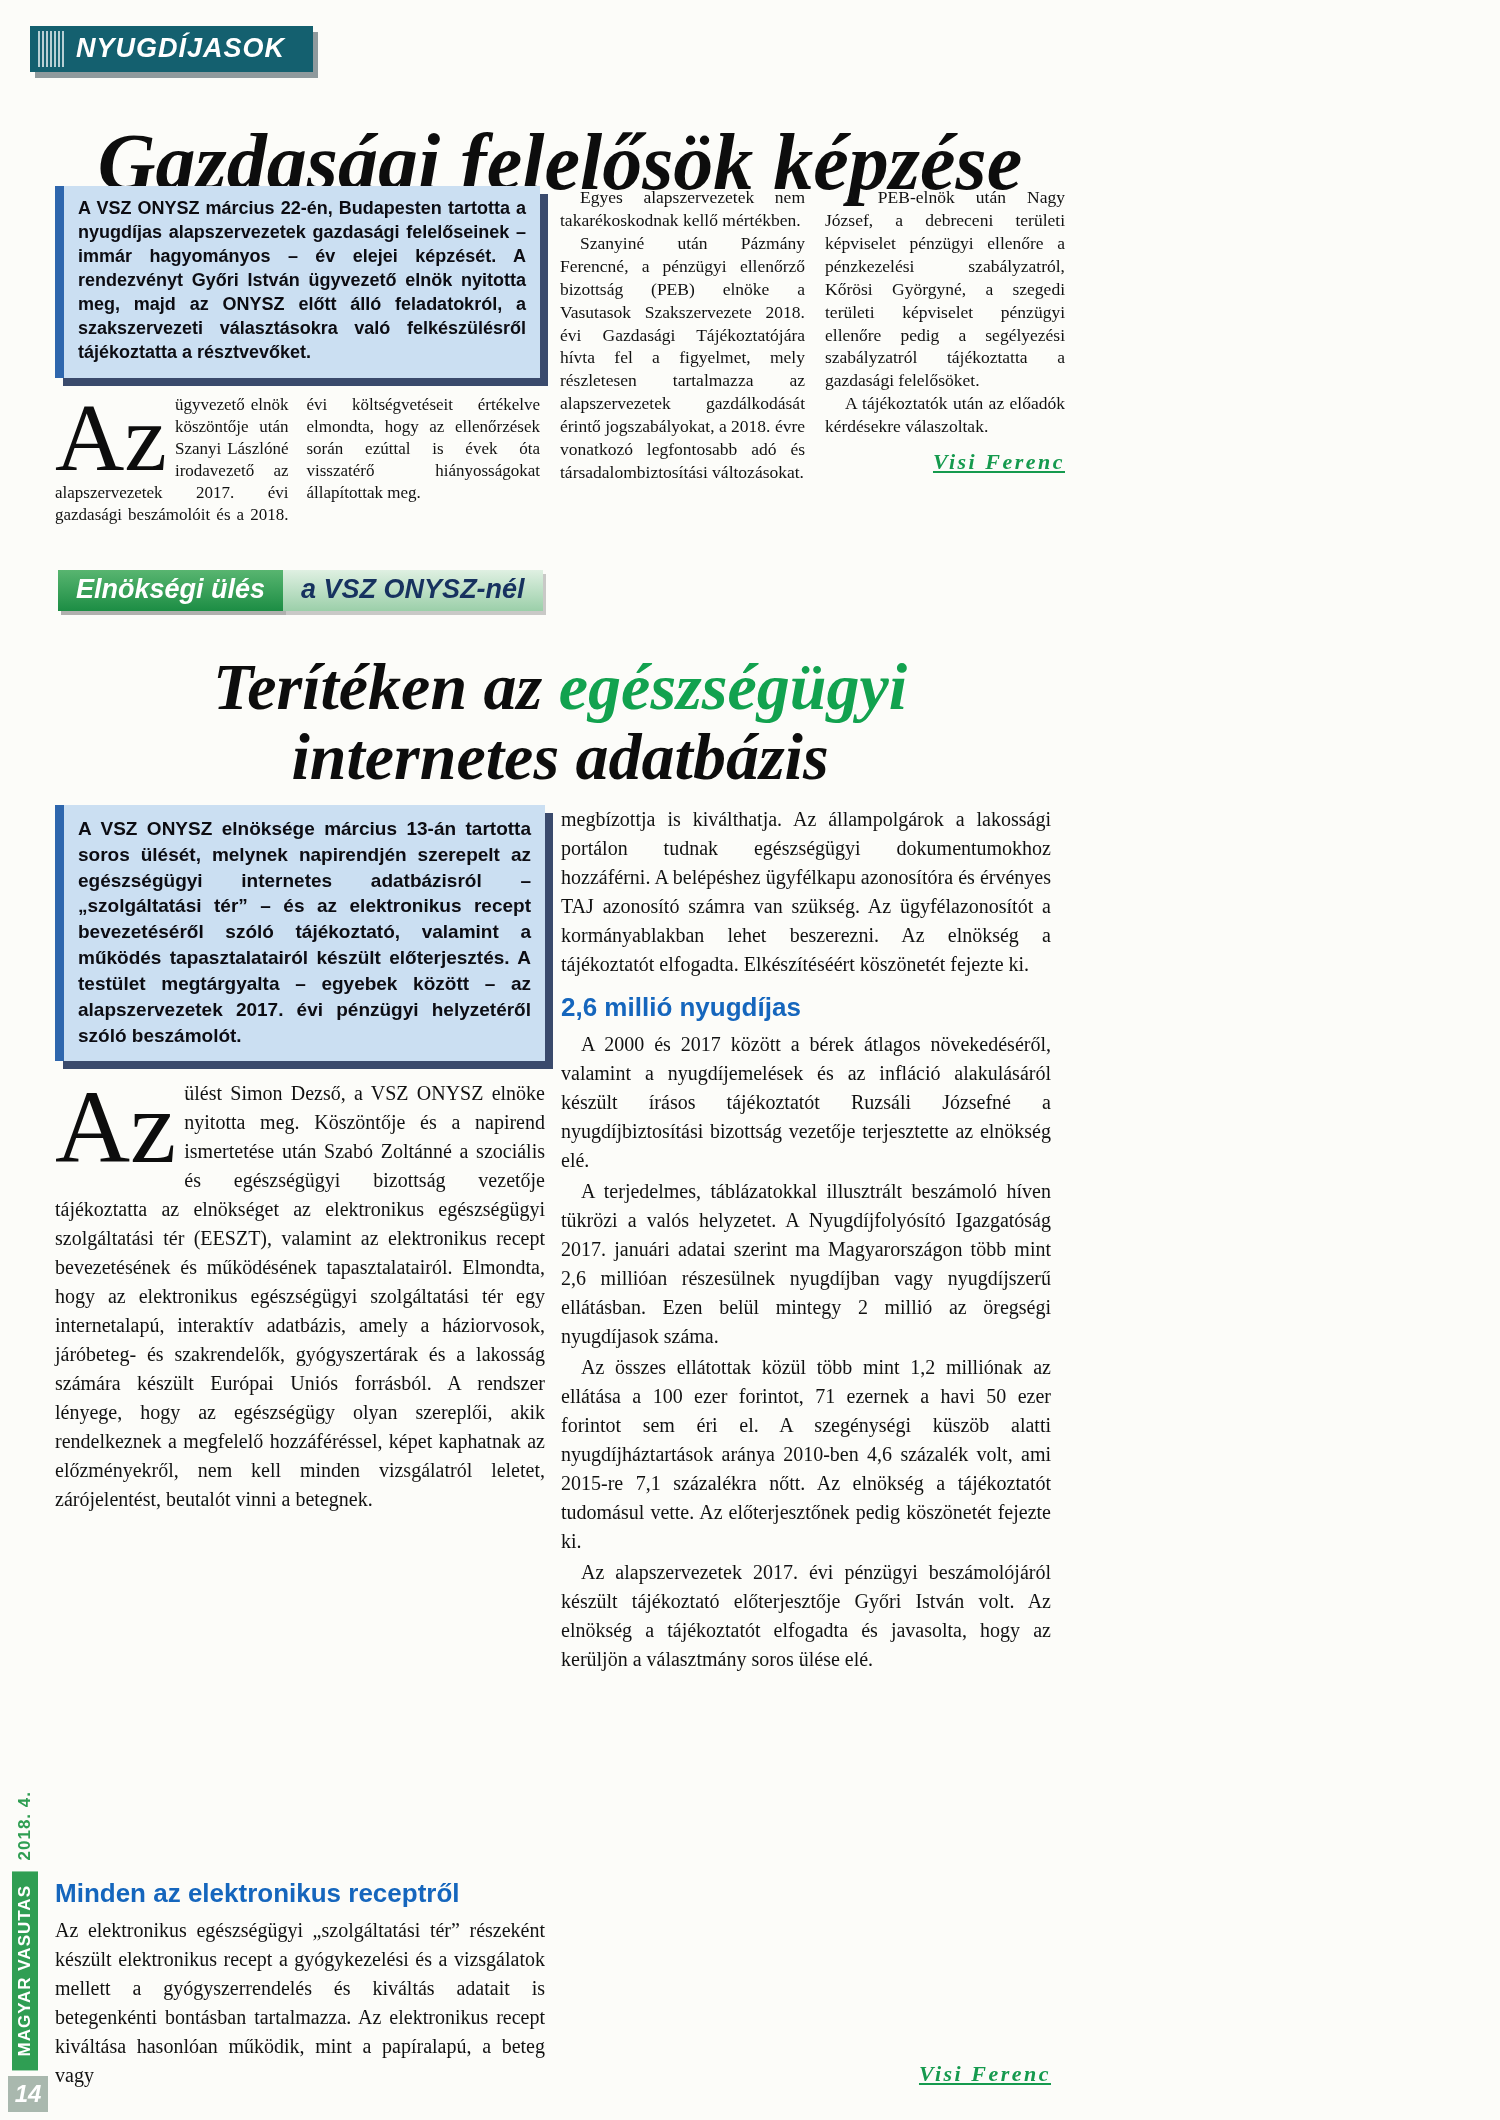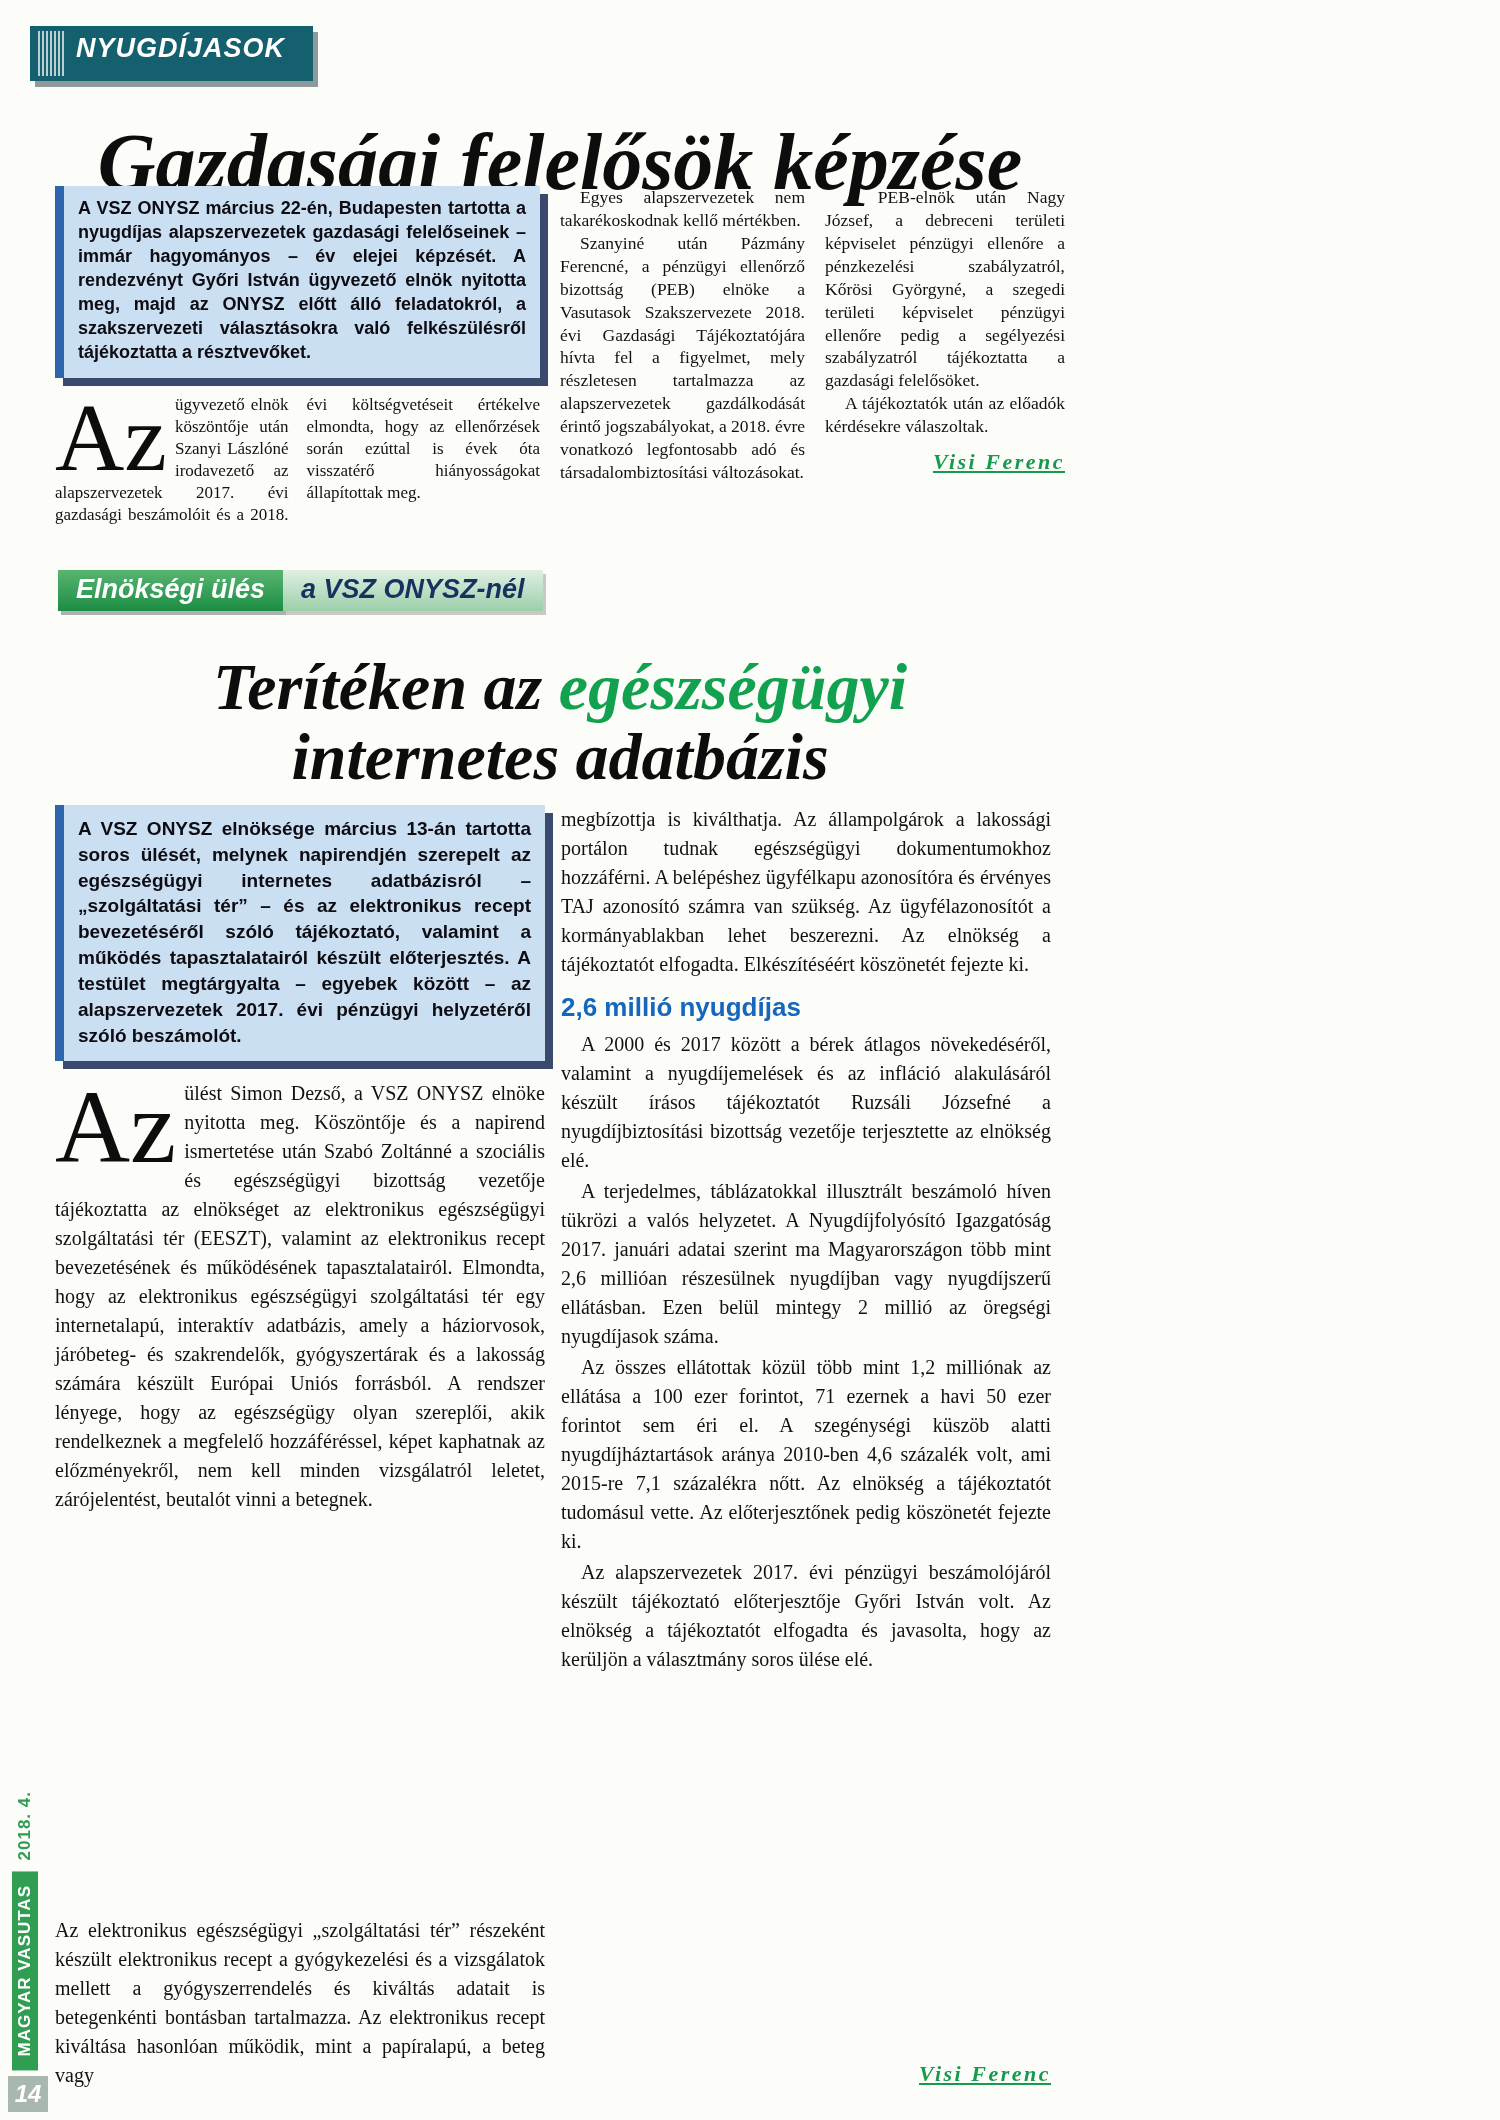--- a/index.html
+++ b/index.html
@@ -8,21 +8,21 @@
     background:#fcfcf9;overflow:hidden;
     font-family:"Liberation Serif",serif;color:#111;
   }
 
   
   .tag{
     position:absolute;top:26px;left:30px;
     background:#14606f;color:#fff;
     font-family:"Liberation Sans",sans-serif;font-style:italic;font-weight:bold;
     font-size:27px;line-height:1;letter-spacing:1px;
-    padding:9px 28px 19px 46px;
+    padding:9px 28px 10px 46px;
     box-shadow:5px 6px 0 rgba(10,35,45,.45);
   }
   .tag-stripes{
     position:absolute;left:6px;top:5px;bottom:5px;width:28px;
     background:repeating-linear-gradient(90deg, rgba(255,255,255,0) 0 2px, rgba(255,255,255,.7) 2px 4px);
   }
 
   
   .title{
     position:absolute;left:55px;width:1010px;text-align:center;
@@ -163,20 +163,21 @@
   <section class="article2">
     <div class="a2-col a2-left">
       <div class="lead lead2">
         <span>A VSZ ONYSZ elnöksége március 13-án tartotta soros ülését, melynek napirendjén szerepelt az egészségügyi internetes adatbázisról – „szolgáltatási tér” – és az elektronikus recept bevezetéséről szóló tájékoztató, valamint a működés tapasztalatairól készült előterjesztés. A testület megtárgyalta – egyebek között – az alapszervezetek 2017. évi pénzügyi helyzetéről szóló beszámolót.</span>
       </div>
       <div class="dropbody2">
         <span class="dropcap dropcap2">Az</span>
         <span>ülést Simon Dezső, a VSZ ONYSZ elnöke nyitotta meg. Köszöntője és a napirend ismertetése után Szabó Zoltánné a szociális és egészségügyi bizottság vezetője tájékoztatta az elnökséget az elektronikus egészségügyi szolgáltatási tér (EESZT), valamint az elektronikus recept bevezetésének és működésének tapasztalatairól. Elmondta, hogy az elektronikus egészségügyi szolgáltatási tér egy internetalapú, interaktív adatbázis, amely a háziorvosok, járóbeteg- és szakrendelők, gyógyszertárak és a lakosság számára készült Európai Uniós forrásból. A rendszer lényege, hogy az egészségügy olyan szereplői, akik rendelkeznek a megfelelő hozzáféréssel, képet kaphatnak az előzményekről, nem kell minden vizsgálatról leletet, zárójelentést, beutalót vinni a betegnek.</span>
       </div>
       <div class="push-bottom bodytext2">
+        <h3 class="subhead">Minden az elektronikus receptről</h3>
         <p>Az elektronikus egészségügyi „szolgáltatási tér” részeként készült elektronikus recept a gyógykezelési és a vizsgálatok mellett a gyógyszerrendelés és kiváltás adatait is betegenkénti bontásban tartalmazza. Az elektronikus recept kiváltása hasonlóan működik, mint a papíralapú, a beteg vagy</p>
       </div>
     </div>
 
     <div class="a2-col a2-right bodytext2">
       <p>megbízottja is kiválthatja. Az állampolgárok a lakossági portálon tudnak egészségügyi dokumentumokhoz hozzáférni. A belépéshez ügyfélkapu azonosítóra és érvényes TAJ azonosító számra van szükség. Az ügyfélazonosítót a kormányablakban lehet beszerezni. Az elnökség a tájékoztatót elfogadta. Elkészítéséért köszönetét fejezte ki.</p>
       <h3 class="subhead">2,6 millió nyugdíjas</h3>
       <p class="indent">A 2000 és 2017 között a bérek átlagos növekedéséről, valamint a nyugdíjemelések és az infláció alakulásáról készült írásos tájékoztatót Ruzsáli Józsefné a nyugdíjbiztosítási bizottság vezetője terjesztette az elnökség elé.</p>
       <p class="indent">A terjedelmes, táblázatokkal illusztrált beszámoló híven tükrözi a valós helyzetet. A Nyugdíjfolyósító Igazgatóság 2017. januári adatai szerint ma Magyarországon több mint 2,6 millióan részesülnek nyugdíjban vagy nyugdíjszerű ellátásban. Ezen belül mintegy 2 millió az öregségi nyugdíjasok száma.</p>
       <p class="indent">Az összes ellátottak közül több mint 1,2 milliónak az ellátása a 100 ezer forintot, 71 ezernek a havi 50 ezer forintot sem éri el. A szegénységi küszöb alatti nyugdíjháztartások aránya 2010-ben 4,6 százalék volt, ami 2015-re 7,1 százalékra nőtt. Az elnökség a tájékoztatót tudomásul vette. Az előterjesztőnek pedig köszönetét fejezte ki.</p>

